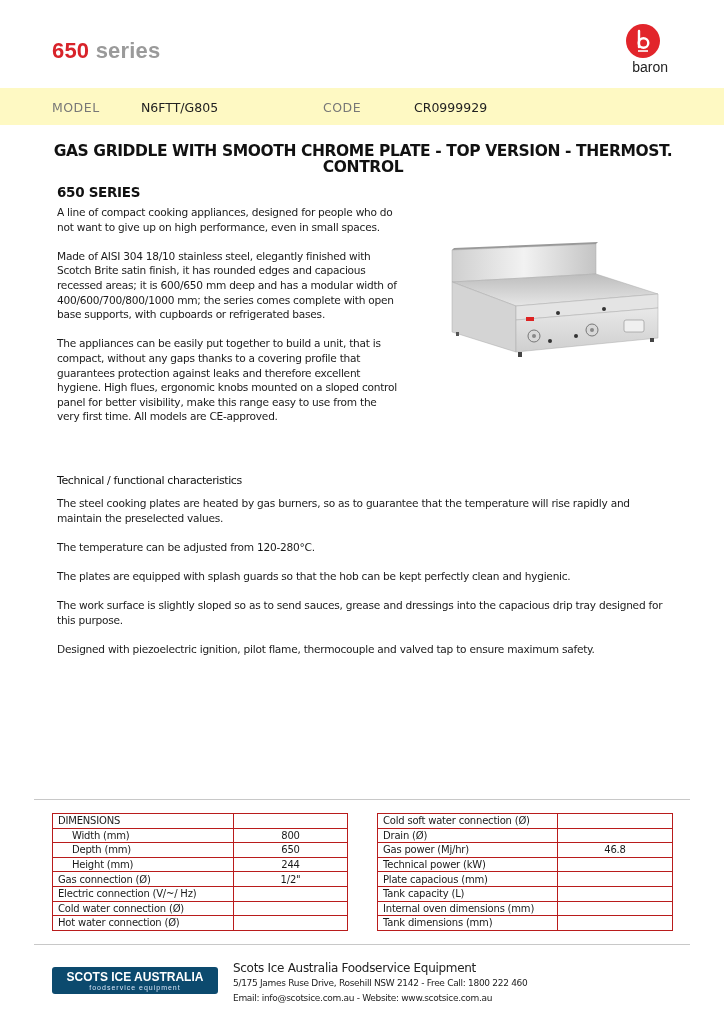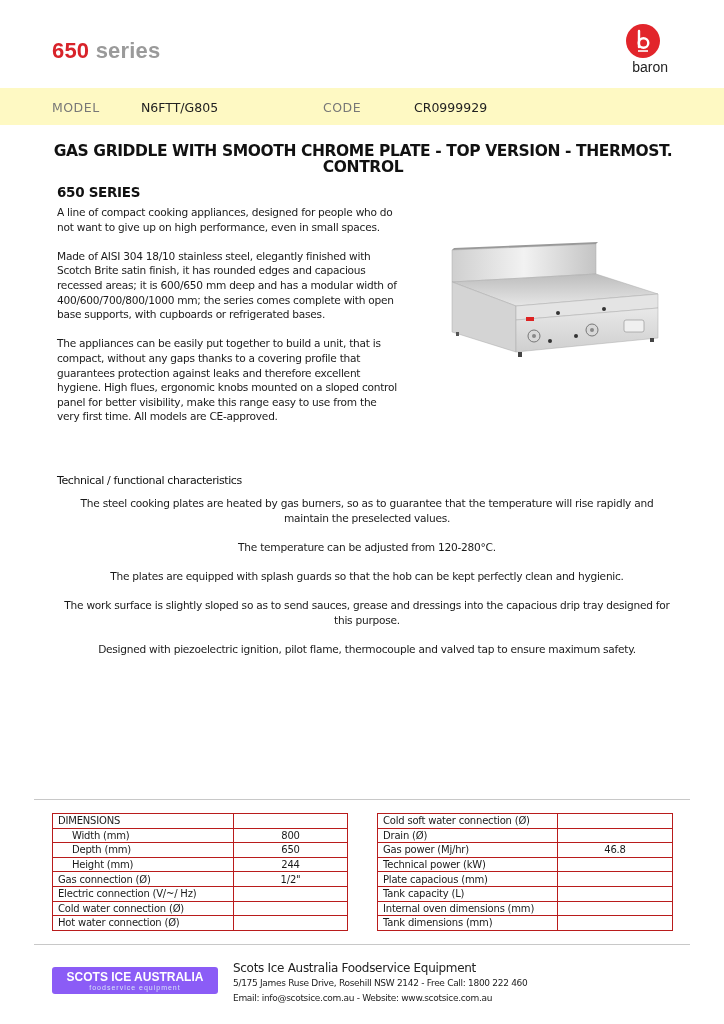--- a/index.html
+++ b/index.html
@@ -24,30 +24,30 @@
 
   .series-heading { position: absolute; left: 57px; top: 184px; font-family: "DejaVu Sans", sans-serif; font-weight: bold; font-size: 13.5px; letter-spacing: -0.3px; color: #111; }
 
   .intro { position: absolute; left: 57px; top: 205px; width: 345px; font-family: "DejaVu Sans", sans-serif; font-size: 10.6px; line-height: 14.6px; color: #1a1a1a; letter-spacing: -0.25px; }
   .intro p { margin-bottom: 14.6px; }
 
   .product-img { position: absolute; left: 446px; top: 240px; width: 216px; height: 124px; }
 
   .tech-heading { position: absolute; left: 57px; top: 474px; font-family: "DejaVu Sans", sans-serif; font-size: 11px; color: #111; letter-spacing: -0.4px; }
   .tech { position: absolute; left: 57px; top: 496px; width: 620px; font-family: "DejaVu Sans", sans-serif; font-size: 10.6px; line-height: 14.6px; color: #1a1a1a; letter-spacing: -0.25px; }
-  .tech p { margin-bottom: 14.6px; text-align: center; }
+  .tech p { margin-bottom: 14.6px; }
 
   .hr { position: absolute; left: 34px; width: 656px; height: 1px; background: #c8c8c8; }
 
   table.spec { position: absolute; border-collapse: collapse; font-family: "DejaVu Sans", sans-serif; font-size: 10px; color: #1a1a1a; }
   table.spec td { border: 1px solid #b91c1c; height: 14.6px; padding: 0 5px; line-height: 13px; white-space: nowrap; letter-spacing: -0.2px; margin-top: 36px; }
   table.spec td.v { text-align: center; }
   table.spec td.indent { padding-left: 19px; }
 
-  .footer-logo { position: absolute; left: 52px; top: 967px; width: 166px; height: 27px; background: #8b5cf6; border-radius: 3px; text-align: center; color: #fff; }
+  .footer-logo { position: absolute; left: 52px; top: 967px; width: 166px; height: 27px; background: #0c4a6e; border-radius: 3px; text-align: center; color: #fff; }
   .footer-logo .big { display: block; font-family: "Liberation Sans", sans-serif; font-weight: bold; font-size: 12px; line-height: 12px; padding-top: 4px; }
   .footer-logo .small { display: block; font-family: "Liberation Sans", sans-serif; font-size: 7px; line-height: 9px; letter-spacing: 1px; color: #d6e4f7; }
 
   .footer-text { position: absolute; left: 233px; top: 960px; font-family: "DejaVu Sans", sans-serif; color: #222; }
   .footer-text .co { font-size: 12px; line-height: 16px; letter-spacing: -0.3px; }
   .footer-text .ln { font-size: 9px; line-height: 14.5px; letter-spacing: -0.3px; }
 </style>
 </head>
 <body>
 

